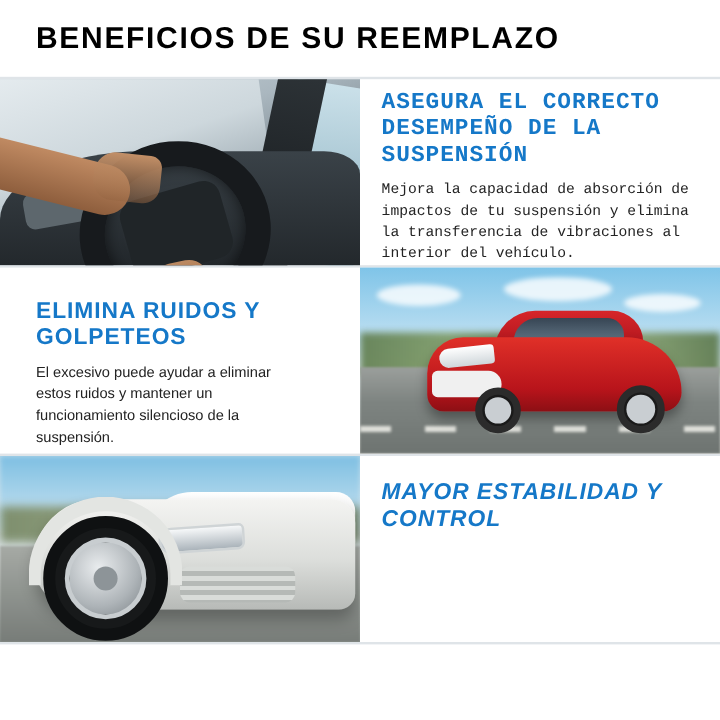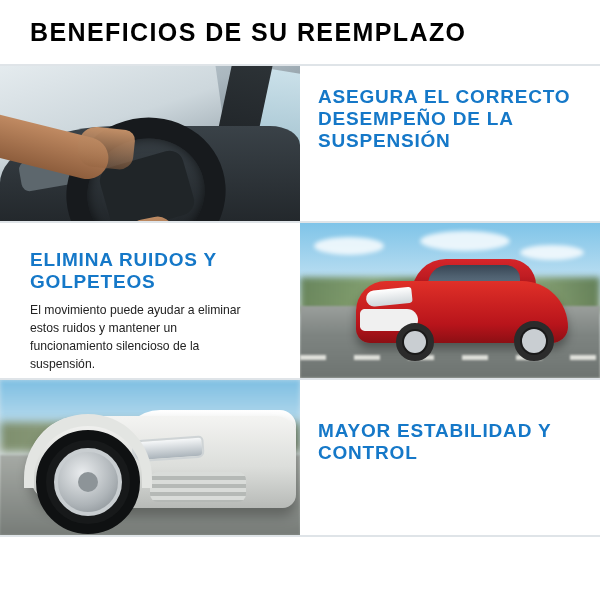--- a/index.html
+++ b/index.html
@@ -74,23 +74,23 @@
     margin: 0 0 9px 0;
   }
   .sec-body {
     color: #232323;
     font-size: 12.2px;
     line-height: 1.47;
     margin: 0;
   }
 
   
-  #section-1 .textcol { padding-top: 20px; }
+  #section-1 .textcol { padding-top: 8px; font-family: Liberation Mono, monospace; }
   #section-2 .textcol { padding-top: 26px; padding-left: 30px;}
-  #section-3 .textcol { padding-top: 40px; }
+  #section-3 .textcol { padding-top: 20px; font-style: italic; }
 
   .divider {
     height: 2px;
     background: #dfe4e8;
     width: 100%;
   }
 
   
   .ph1 {
     background:
@@ -355,20 +355,21 @@
       <div class="dash"></div>
       <div class="mirror"></div>
       <div class="wheel"></div>
       <div class="wheel-center"></div>
       <div class="arm"></div>
       <div class="hand"></div>
       <div class="hand2"></div>
     </div>
     <div class="textcol">
       <h2 class="sec-title">ASEGURA EL CORRECTO DESEMPEÑO DE LA SUSPENSIÓN</h2>
+      <p class="sec-body">Mejora la capacidad de absorción de impactos de tu suspensión y elimina la transferencia de vibraciones al interior del vehículo.</p>
     </div>
   </div>
 
   <div class="divider"></div>
 
   <div class="section reverse" id="section-2">
     <div class="photo ph2">
       <div class="sky-blur"></div>
       <div class="cloud c1"></div>
       <div class="cloud c2"></div>
@@ -381,21 +382,21 @@
       <div class="car-body"></div>
       <div class="lamp"></div>
       <div class="grille"></div>
       <div class="wheel-r"></div>
       <div class="rim-r"></div>
       <div class="wheel-f"></div>
       <div class="rim-f"></div>
     </div>
     <div class="textcol">
       <h2 class="sec-title">ELIMINA RUIDOS Y GOLPETEOS</h2>
-      <p class="sec-body">El movimiento puede ayudar a eliminar estos ruidos y mantener un funcionamiento silencioso de la suspensión.</p>
+      <p class="sec-body">El excesivo puede ayudar a eliminar estos ruidos y mantener un funcionamiento silencioso de la suspensión.</p>
     </div>
   </div>
 
   <div class="divider"></div>
 
   <div class="section" id="section-3">
     <div class="photo ph3">
       <div class="sky3"></div>
       <div class="hills"></div>
       <div class="road3"></div>

